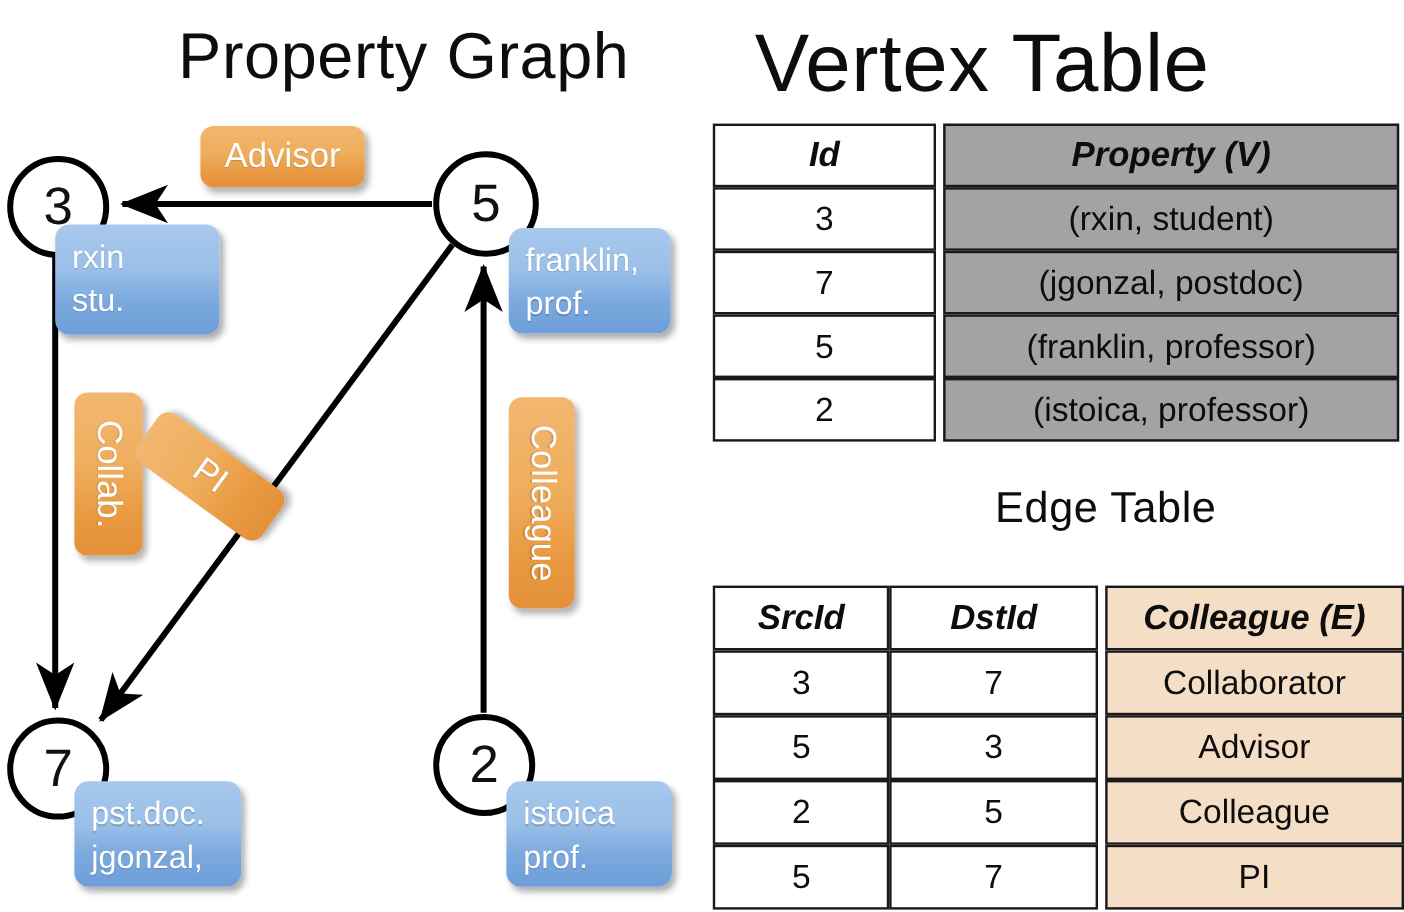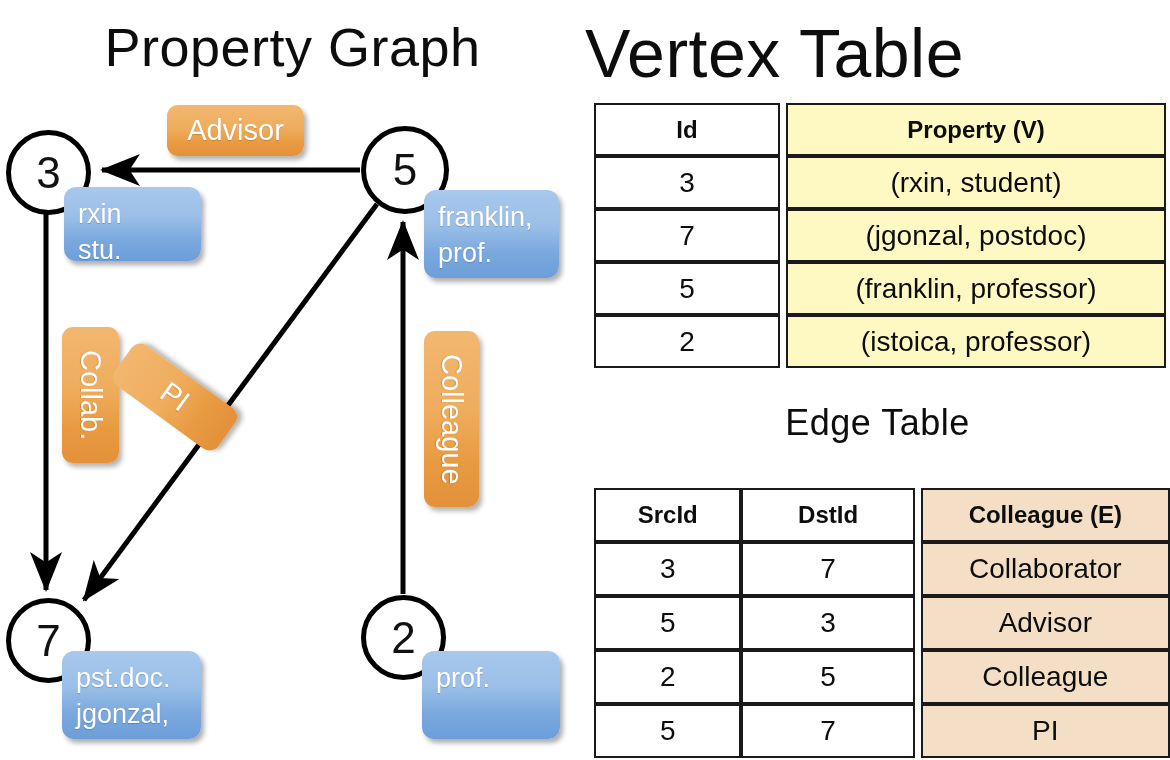--- a/index.html
+++ b/index.html
@@ -8,20 +8,21 @@
     font-family:"Liberation Sans", sans-serif;
     color:#000;
     -webkit-font-smoothing:antialiased;
   }
   .title{
     position:absolute;
     font-weight:400;
     letter-spacing:.5px;
     white-space:nowrap;
     color:#0d0d0d;
+    padding-left:44px;
   }
   #title-property-graph{ left:0; top:16px; width:585px; text-align:center; font-size:54px; }
   #title-vertex-table { left:585px; top:14px; width:585px; text-align:left; font-size:68px; }
   #title-edge-table   { left:585px; top:402px; width:585px; text-align:center; font-size:36px; }
 
   
   #graph{position:absolute;left:0;top:0;width:585px;height:760px;}
   #graph svg{position:absolute;left:0;top:0;}
 
   .node{
@@ -68,22 +69,22 @@
   .tbl{position:absolute;border-collapse:separate;border-spacing:0;}
   .tbl td,.tbl th{
     border:2px solid #1a1a1a;
     text-align:center;
     font-weight:400;
     font-size:28px;
     padding:0;
     box-sizing:border-box;
     color:#0d0d0d;
   }
-  .tbl th{font-weight:700;font-size:24px;}
-  .cell-blue{background:#fef9c3;}
+  .tbl th{font-weight:700;font-size:29px;font-style:italic;}
+  .cell-blue{background:#a3a3a3;}
   .cell-orange{background:#f4dfc6;}
   .sep{width:6px;border:none !important;background:#fff;padding:0;}
 
   #vertex-table{left:594px;top:103px;}
   #vertex-table .c-id{width:186px;height:53px;}
   #vertex-table .c-prop{width:380px;height:53px;}
 
   #edge-table{left:594px;top:488px;}
   #edge-table .c-src{width:148px;height:54px;}
   #edge-table .c-dst{width:174px;height:54px;}
@@ -120,36 +121,37 @@
   <div class="node" style="left:361px;top:126px;width:88px;height:88px;">
     <span>5</span>
   </div>
   <div class="node" style="left:6px;top:598px;width:85px;height:85px;">
     <span>7</span>
   </div>
   <div class="node" style="left:361px;top:595px;width:85px;height:85px;">
     <span>2</span>
   </div>
 
-  <div class="prop-box" style="left:64px;top:187px;width:137px;height:74px;">
+  <div class="prop-box" style="left:46px;top:187px;width:137px;height:92px;">
     <div>rxin</div>
     <div>stu.</div>
   </div>
 
   <div class="prop-box" style="left:424px;top:190px;width:135px;height:88px;">
     <div>franklin,</div>
     <div>prof.</div>
   </div>
 
   <div class="prop-box" style="left:62px;top:651px;width:139px;height:88px;">
     <div>pst.doc.</div>
     <div>jgonzal,</div>
   </div>
 
   <div class="prop-box" style="left:422px;top:651px;width:138px;height:88px;">
+    <div>istoica</div>
     <div>prof.</div>
   </div>
 
   <div class="edge-label" style="left:167px;top:105px;width:137px;height:51px;">
     <span>Advisor</span>
   </div>
 
   <div class="edge-label" style="left:62px;top:327px;width:57px;height:136px;">
     <span class="vert-text">Collab.</span>
   </div>

